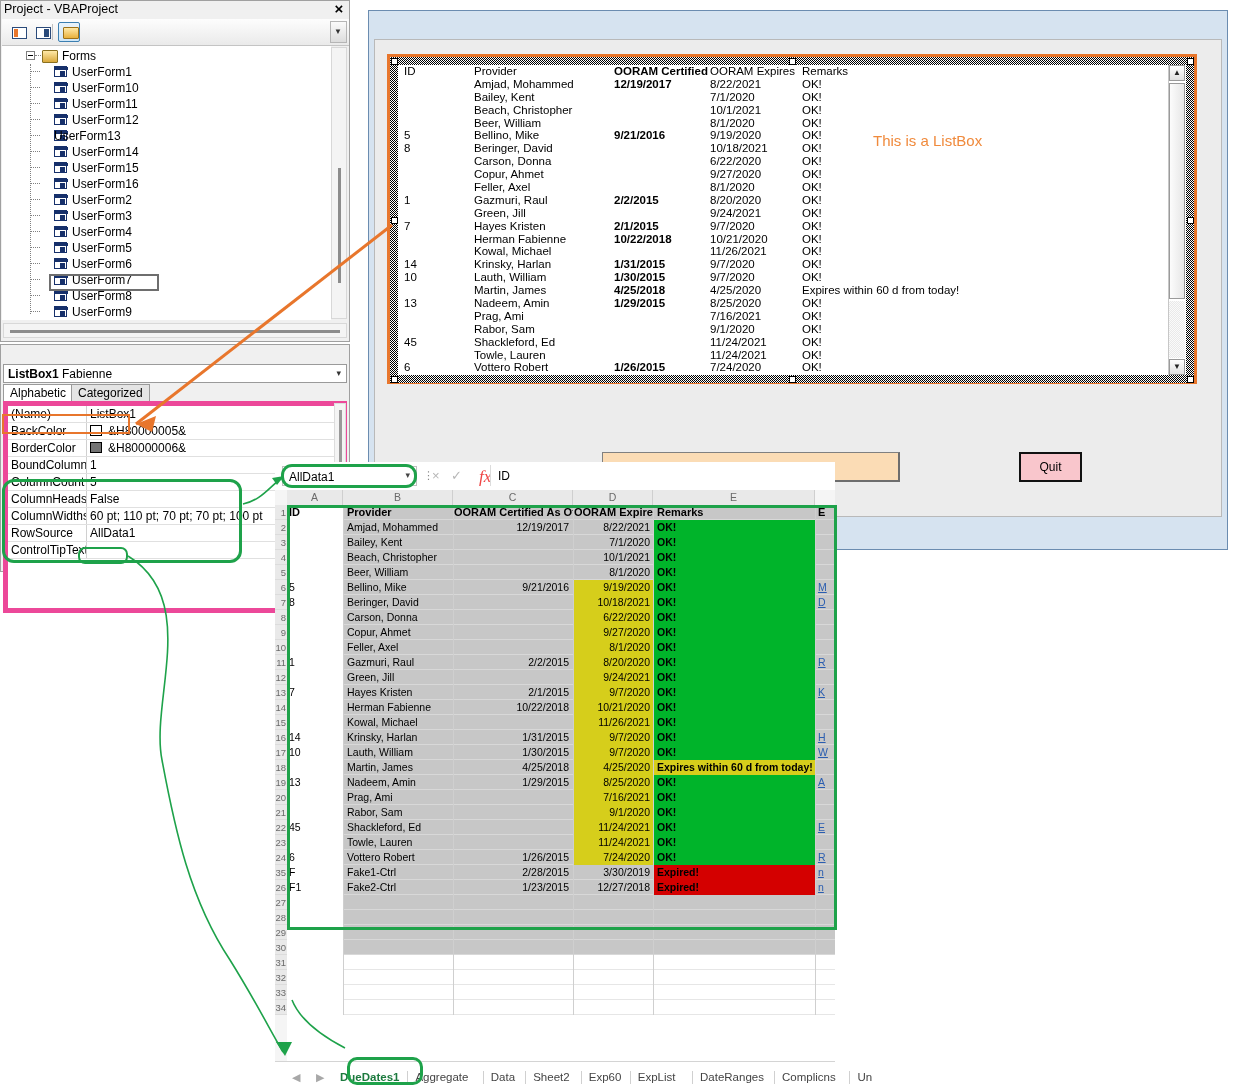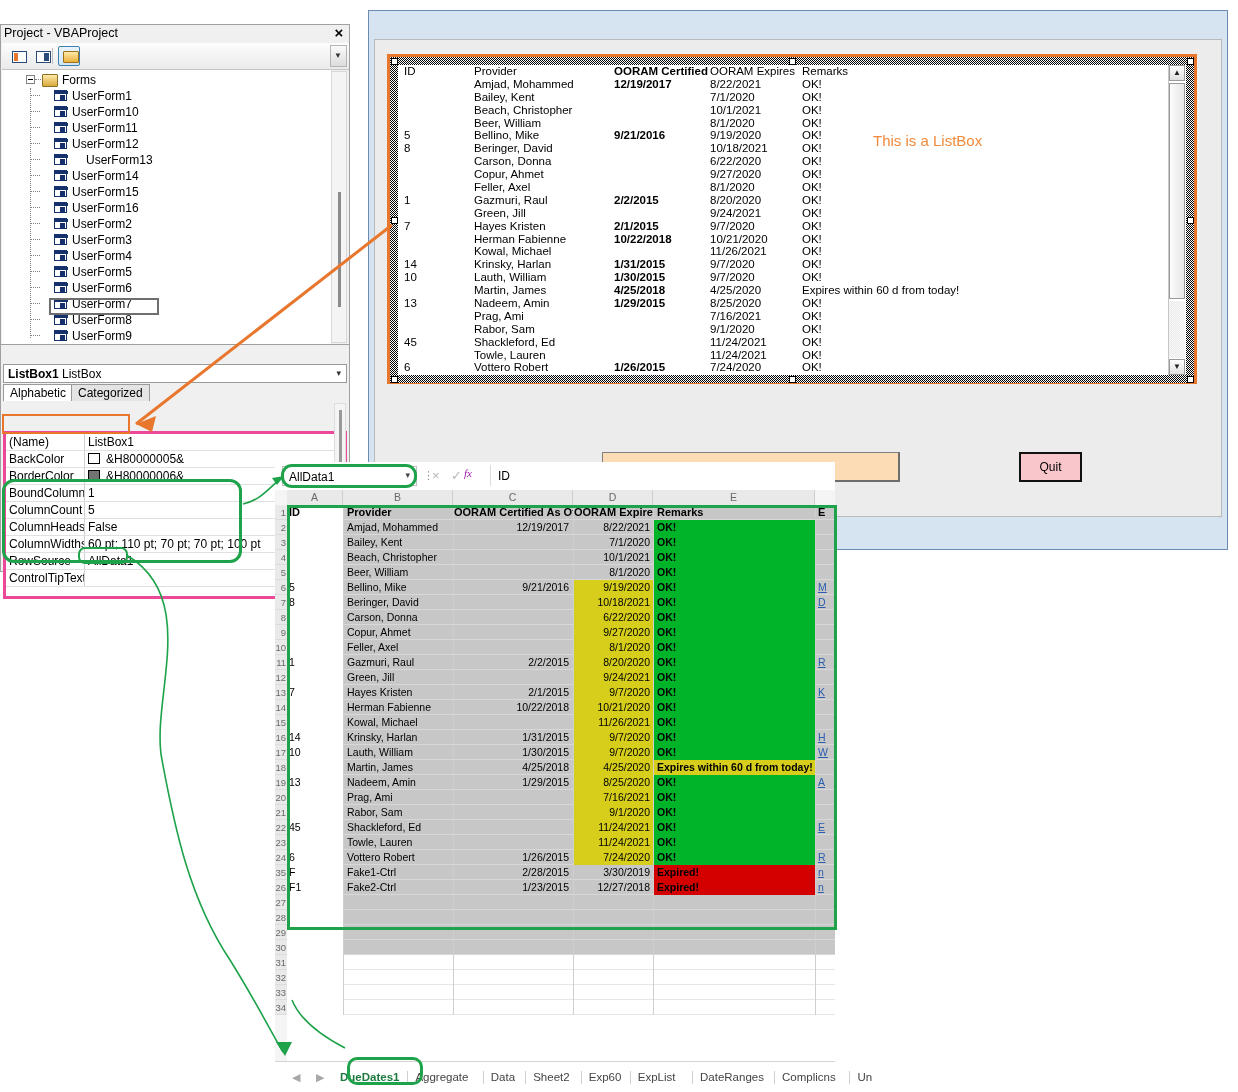--- a/index.html
+++ b/index.html
@@ -6,21 +6,21 @@
   body{
     width:1238px;height:1092px;position:relative;overflow:hidden;
     background:#ffffff;
     font-family:"Liberation Sans", sans-serif;
     font-size:12px;color:#000;
     -webkit-font-smoothing:none;
   }
   .abs{position:absolute;}
 
   
-  #project-explorer{left:0;top:0;width:350px;height:342px;background:#f0f0f0;border:1px solid #a0a0a0;box-sizing:border-box;margin-top:24px;}
+  #project-explorer{left:0;top:0;width:350px;height:342px;background:#f0f0f0;border:1px solid #a0a0a0;box-sizing:border-box;}
   #pe-title{position:absolute;left:0;top:0;width:100%;height:17px;background:#f0f0f0;}
   #pe-title .t{position:absolute;left:3px;top:1px;font-size:12.5px;color:#000;}
   #pe-close{position:absolute;right:3px;top:1px;width:14px;height:14px;font-size:15px;line-height:13px;text-align:center;color:#000;font-weight:bold;cursor:pointer;font-family:"Liberation Sans",sans-serif;}
   #pe-toolbar{position:absolute;left:1px;top:18px;width:347px;height:26px;background:linear-gradient(#fdfdfd,#eaeaea);border-bottom:1px solid #c4c4c4;}
   .tb-btn{position:absolute;top:3px;width:22px;height:20px;border:1px solid transparent;box-sizing:border-box;cursor:pointer;}
   .tb-btn.sel{border:1px solid #3c7fb1;background:linear-gradient(#e9f3fb,#cfe6f7);border-radius:2px;}
   .ico-form{position:absolute;left:3px;top:4px;width:15px;height:12px;background:#fff;border:1px solid #2a4a7a;box-sizing:border-box;}
   .ico-form:after{content:"";position:absolute;left:1px;top:1px;width:4px;height:8px;background:#e8762c;}
   .ico-form2{position:absolute;left:3px;top:4px;width:15px;height:12px;background:#fff;border:1px solid #2a4a7a;box-sizing:border-box;}
   .ico-form2:after{content:"";position:absolute;right:1px;top:1px;width:5px;height:8px;background:#2a4a7a;}
@@ -51,21 +51,21 @@
   #pr-title{position:absolute;left:0;top:16px;width:100%;height:18px;}
   #pr-title .t{position:absolute;left:3px;top:1px;font-size:12.5px;}
   #pr-close{position:absolute;right:3px;top:1px;width:15px;height:15px;text-align:center;font-size:15px;line-height:14px;font-weight:bold;cursor:pointer;}
   #pr-combo{position:absolute;left:2px;top:19px;width:344px;height:19px;background:#fff;border:1px solid #9a9a9a;box-sizing:border-box;}
   #pr-combo .txt{position:absolute;left:4px;top:2px;font-size:12px;}
   #pr-combo .txt b{font-weight:bold;}
   #pr-combo .chev{position:absolute;right:5px;top:3px;font-size:9px;color:#333;}
   .pr-tab{position:absolute;top:39px;height:17px;line-height:17px;padding:0 6px;font-size:12px;box-sizing:border-box;cursor:pointer;}
   #pr-tab-alpha{left:2px;background:#fff;border:1px solid #9a9a9a;border-bottom:none;}
   #pr-tab-cat{left:70px;background:#e4e4e4;border:1px solid #9a9a9a;border-bottom:none;}
-  #pr-grid{position:absolute;left:2px;top:56px;width:344px;height:168px;background:#fff;border:3px solid #ec4899;box-sizing:border-box;overflow:hidden;margin-top:30px;}
+  #pr-grid{position:absolute;left:2px;top:56px;width:344px;height:212px;background:#fff;border:5px solid #ec4899;box-sizing:border-box;overflow:hidden;}
   .pr-row{position:relative;height:16px;line-height:16px;border-bottom:1px solid #e0e0e0;}
   .pr-row .k{position:absolute;left:3px;top:0;width:75px;font-size:12px;overflow:hidden;}
   .pr-row .v{position:absolute;left:82px;top:0;font-size:12px;}
   .pr-row .divv{position:absolute;left:78px;top:0;width:1px;height:16px;background:#d0d0d0;}
   .swatch{position:absolute;left:82px;top:2px;width:12px;height:11px;border:1px solid #000;box-sizing:border-box;}
   .pr-row .vsw{position:absolute;left:100px;top:0;font-size:12px;}
   #pr-vscroll{position:absolute;right:3px;top:58px;width:12px;height:164px;background:#f4f4f4;border:1px solid #ddd;box-sizing:border-box;}
   #pr-vthumb{position:absolute;left:4px;top:6px;width:3px;height:60px;background:#9a9a9a;}
 
   
@@ -114,21 +114,21 @@
 
   
   #excel{left:275px;top:462px;width:560px;height:630px;background:#fff;}
   #xl-namebar{position:absolute;left:0;top:0;width:100%;height:28px;background:#fff;border-bottom:1px solid #d4d4d4;}
   #xl-namebox{position:absolute;left:7px;top:4px;width:135px;height:20px;background:#fff;border:1px solid #bfbfbf;box-sizing:border-box;}
   #xl-namebox .v{position:absolute;left:6px;top:3px;font-size:12px;}
   #xl-namebox .chev{position:absolute;right:6px;top:3px;font-size:9px;color:#444;}
   #xl-grip{position:absolute;left:148px;top:7px;font-size:11px;color:#8a8a8a;letter-spacing:0;}
   #xl-cancel{position:absolute;left:157px;top:6px;font-size:13px;color:#b6b6b6;cursor:pointer;}
   #xl-enter{position:absolute;left:176px;top:6px;font-size:13px;color:#b6b6b6;cursor:pointer;}
-  #xl-fx{position:absolute;left:189px;top:5px;font-size:11px;font-style:italic;font-family:"Liberation Serif",serif;color:#a21caf;cursor:pointer;}
+  #xl-fx{position:absolute;left:204px;top:5px;font-size:17px;font-style:italic;font-family:"Liberation Serif",serif;color:#ef4444;cursor:pointer;}
   #xl-formula{position:absolute;left:215px;top:3px;width:340px;height:21px;background:#fff;border-left:1px solid #dcdcdc;box-sizing:border-box;}
   #xl-formula .v{position:absolute;left:7px;top:4px;font-size:12px;}
 
   #xl-colhdr{position:absolute;left:0;top:28px;width:560px;height:15px;background:#f5f5f5;border-bottom:1px solid #cfcfcf;}
   #xl-corner{position:absolute;left:0;top:0;width:12px;height:15px;background:#f5f5f5;border-right:1px solid #cfcfcf;}
   .colh{position:absolute;top:0;height:15px;line-height:15px;text-align:center;font-size:10.5px;color:#6a6a6a;border-right:1px solid #cfcfcf;box-sizing:border-box;background:#e9e9e9;cursor:pointer;}
   #xl-rowhdr{position:absolute;left:0;top:43px;width:12px;height:560px;background:#f5f5f5;}
   .rowh{position:relative;height:15px;line-height:15px;text-align:right;padding-right:1px;font-size:9.5px;color:#6a6a6a;border-bottom:1px solid #dcdcdc;box-sizing:border-box;background:#e9e9e9;cursor:pointer;}
   #xl-grid{position:absolute;left:12px;top:43px;width:548px;height:560px;background:#fff;overflow:hidden;}
   .xr{position:relative;height:15px;line-height:15px;box-sizing:border-box;border-bottom:1px solid #d8d8d8;}
@@ -210,21 +210,21 @@
           <span class="lbl" style="left:70px;">UserForm11</span>
         </div>
         <div class="tree-row">
           <span class="dash" style="left:29px;top:7px;width:9px;"></span>
           <span class="ti-uf" style="left:52px;"></span>
           <span class="lbl" style="left:70px;">UserForm12</span>
         </div>
         <div class="tree-row">
           <span class="dash" style="left:29px;top:7px;width:9px;"></span>
           <span class="ti-uf" style="left:52px;"></span>
-          <span class="lbl" style="left:84px;">UserForm13</span>
+          <span class="lbl" style="left:52px;">UserForm13</span>
         </div>
         <div class="tree-row">
           <span class="dash" style="left:29px;top:7px;width:9px;"></span>
           <span class="ti-uf" style="left:52px;"></span>
           <span class="lbl" style="left:70px;">UserForm14</span>
         </div>
         <div class="tree-row">
           <span class="dash" style="left:29px;top:7px;width:9px;"></span>
           <span class="ti-uf" style="left:52px;"></span>
           <span class="lbl" style="left:70px;">UserForm15</span>
@@ -285,21 +285,21 @@
       <div id="pe-hthumb"></div>
     </div>
 </div>
 
 <div class="abs" id="props">
   <div id="pr-title">
     <div class="t">Properties - ListBox1</div>
     <div id="pr-close">×</div>
   </div>
   <div id="pr-combo">
-    <div class="txt"><b>ListBox1</b> <span>ListBox</span></div>
+    <div class="txt"><b>ListBox1</b> <span>Fabienne</span></div>
     <div class="chev">▾</div>
   </div>
   <div class="pr-tab" id="pr-tab-alpha">Alphabetic</div>
   <div class="pr-tab" id="pr-tab-cat">Categorized</div>
   <div id="pr-grid">
       <div class="pr-row">
         <span class="k">(Name)</span>
         <span class="divv"></span>
         <span class="v">ListBox1</span>
       </div>

